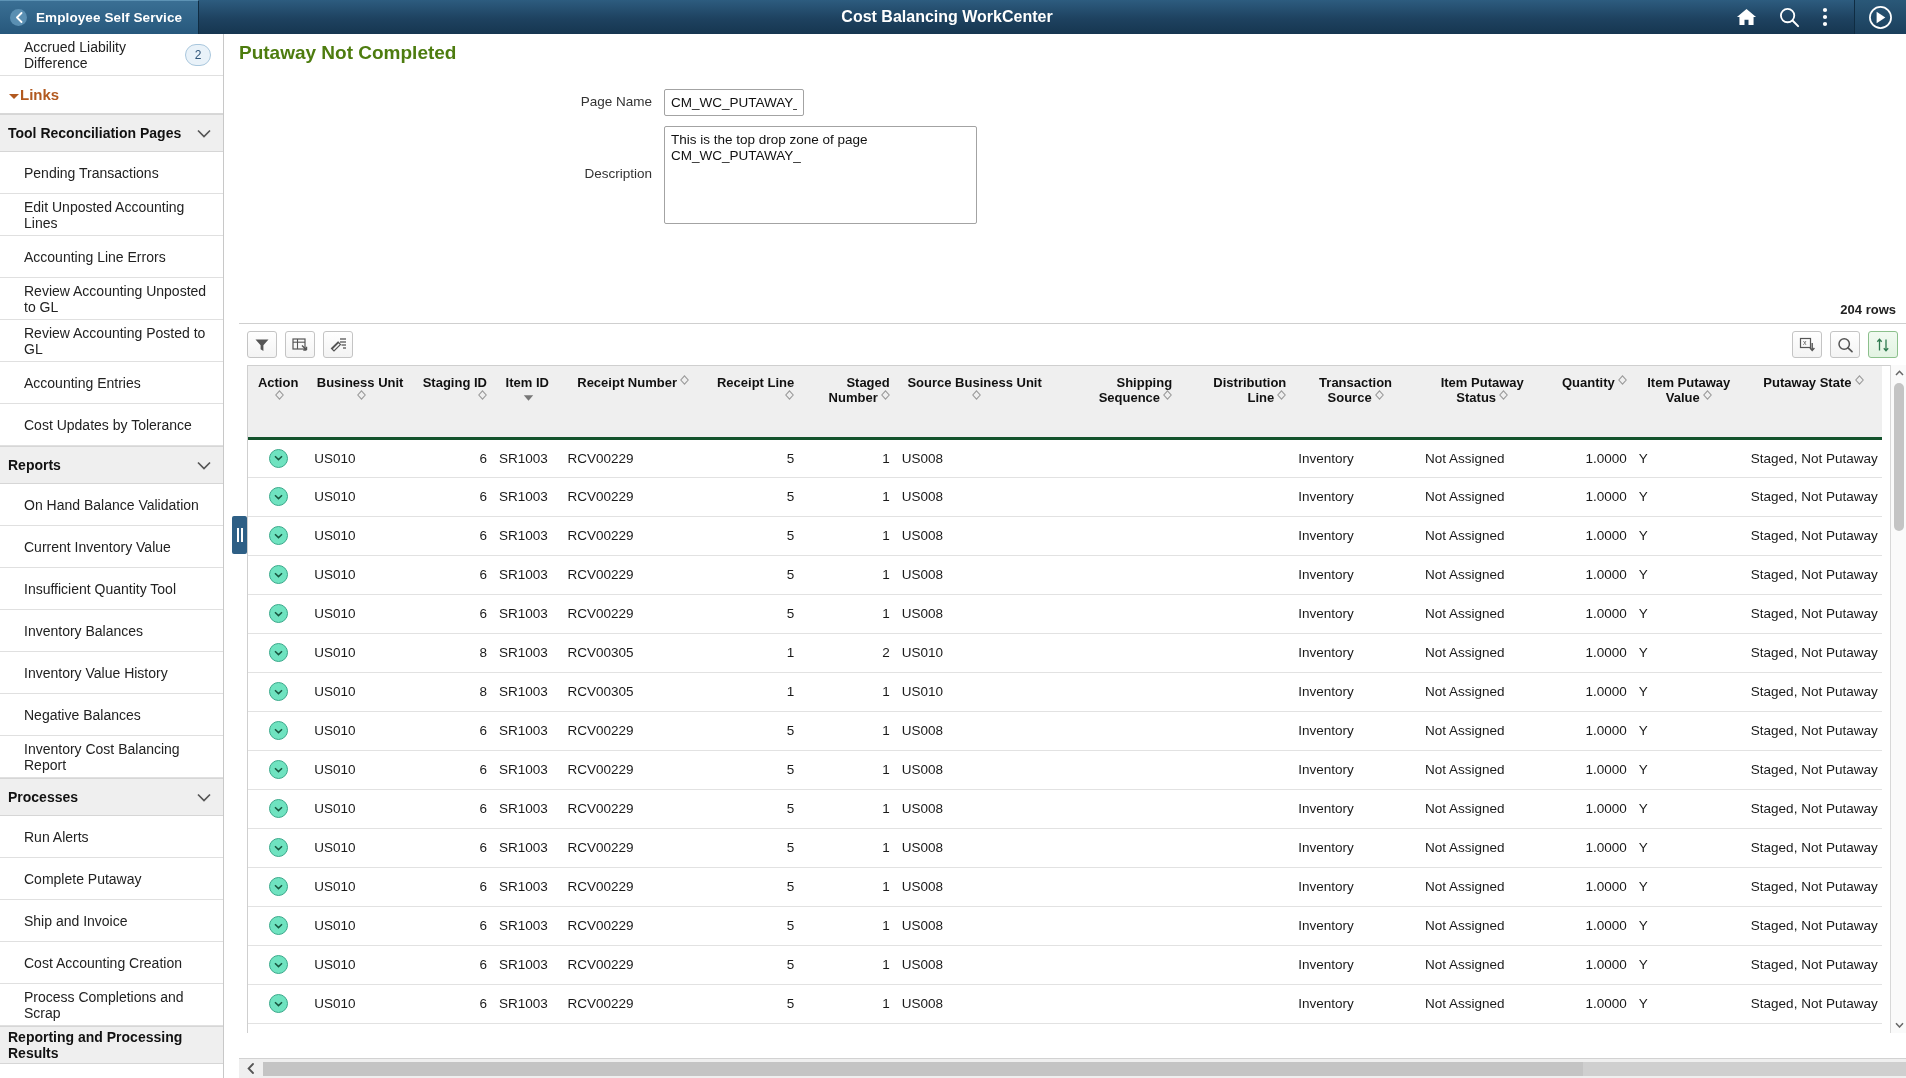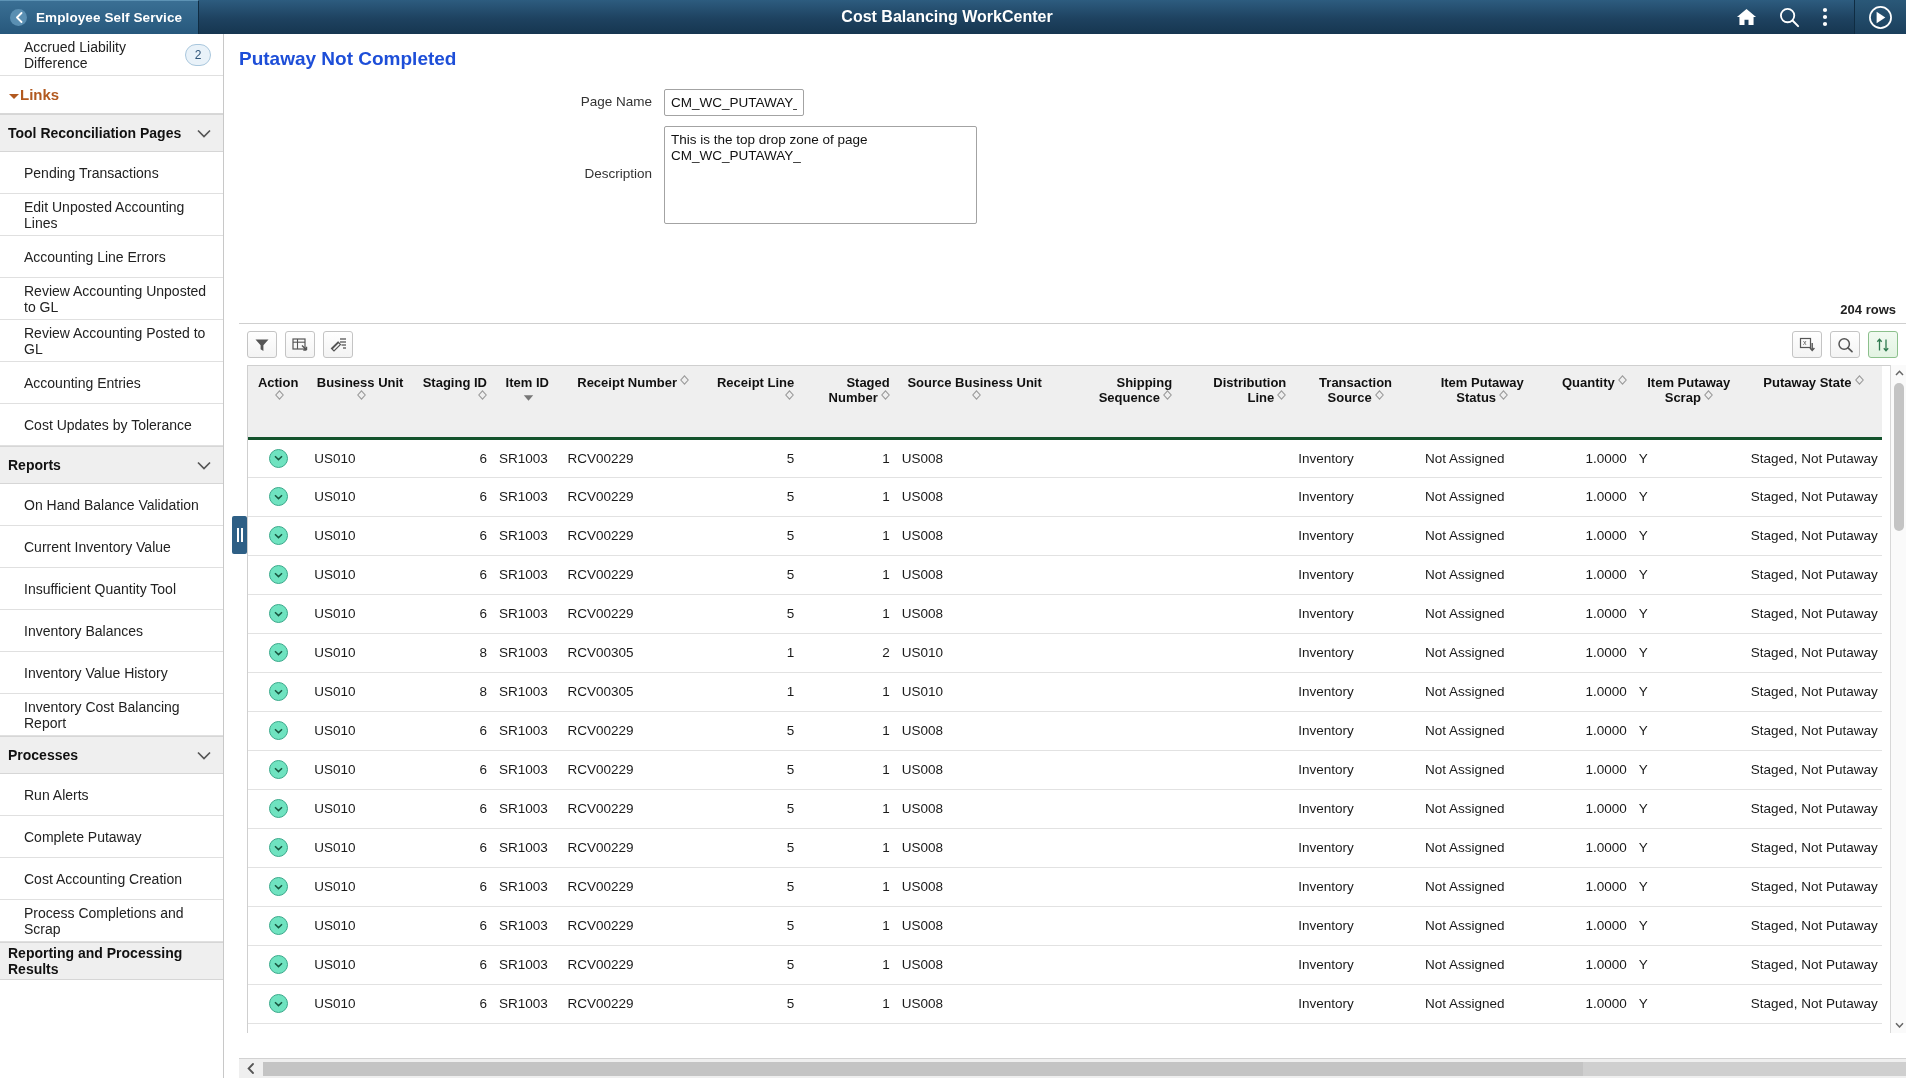--- a/index.html
+++ b/index.html
@@ -107,22 +107,22 @@
     background: #c2c2c2; border-radius: 5px; cursor: pointer;
   }
 
   
   .main {
     position: absolute; top: 34px; left: 239px;
     width: 1667px; height: 1044px;
     background: #ffffff; overflow: hidden;
   }
   .page-title {
-    position: absolute; left: 0; top: 14px;
-    font-size: 19px; font-weight: bold; color: #1d4ed8;
+    position: absolute; left: 0; top: 8px;
+    font-size: 19px; font-weight: bold; color: #4d7c0f;
   }
   .form-zone { position: absolute; top: 55px; left: 0; width: 1300px; }
   .frow { display: flex; align-items: flex-start; margin-bottom: 10px; }
   .flabel {
     width: 425px; text-align: right; padding-right: 12px;
     font-size: 13.5px; color: #333; line-height: 26px;
   }
   .flabel.desc { line-height: 96px; }
   .finput {
     width: 140px; height: 27px; border: 1px solid #a3a3a3;
@@ -335,36 +335,42 @@
     <div class="side-row">
         <span>Insufficient Quantity Tool</span>
       </div>
     <div class="side-row">
         <span>Inventory Balances</span>
       </div>
     <div class="side-row">
         <span>Inventory Value History</span>
       </div>
     <div class="side-row">
+        <span>Negative Balances</span>
+      </div>
+    <div class="side-row">
         <span>Inventory Cost Balancing Report</span>
       </div>
 
     <div class="group-head">
       <span>Processes</span>
       <span class="chev">
         <svg width="14" height="9" viewBox="0 0 14 9">
             <path d="M1 1.5 L7 7.5 L13 1.5" stroke="#555" stroke-width="1.7" fill="none"></path>
           </svg>
       </span>
     </div>
     <div class="side-row">
         <span>Run Alerts</span>
       </div>
     <div class="side-row">
         <span>Complete Putaway</span>
+      </div>
+    <div class="side-row">
+        <span>Ship and Invoice</span>
       </div>
     <div class="side-row">
         <span>Cost Accounting Creation</span>
       </div>
     <div class="side-row">
         <span>Process Completions and Scrap</span>
       </div>
 
     <div class="group-head">
       <span>Reporting and Processing Results</span>
@@ -492,21 +498,21 @@
                 </svg></span></th>
             <th class="" style="width: 122px;"><span class="th-in">Transaction Source</span><span class="sorti"><svg width="9" height="12" viewBox="0 0 9 12">
                   <path d="M4.5 0.8 L8.2 5 L4.5 9.2 L0.8 5 Z" fill="none" stroke="#9a9a9a" stroke-width="1.1"></path>
                 </svg></span></th>
             <th class="" style="width: 122px;"><span class="th-in">Item Putaway Status</span><span class="sorti"><svg width="9" height="12" viewBox="0 0 9 12">
                   <path d="M4.5 0.8 L8.2 5 L4.5 9.2 L0.8 5 Z" fill="none" stroke="#9a9a9a" stroke-width="1.1"></path>
                 </svg></span></th>
             <th class="r" style="width: 84px;"><span class="th-in">Quantity</span><span class="sorti"><svg width="9" height="12" viewBox="0 0 9 12">
                   <path d="M4.5 0.8 L8.2 5 L4.5 9.2 L0.8 5 Z" fill="none" stroke="#9a9a9a" stroke-width="1.1"></path>
                 </svg></span></th>
-            <th class="" style="width: 108px;"><span class="th-in">Item Putaway Scrap</span><span class="sorti"><svg width="9" height="12" viewBox="0 0 9 12">
+            <th class="" style="width: 108px;"><span class="th-in">Item Putaway Value</span><span class="sorti"><svg width="9" height="12" viewBox="0 0 9 12">
                   <path d="M4.5 0.8 L8.2 5 L4.5 9.2 L0.8 5 Z" fill="none" stroke="#9a9a9a" stroke-width="1.1"></path>
                 </svg></span></th>
             <th class="" style="width: 132px;"><span class="th-in">Putaway State</span><span class="sorti"><svg width="9" height="12" viewBox="0 0 9 12">
                   <path d="M4.5 0.8 L8.2 5 L4.5 9.2 L0.8 5 Z" fill="none" stroke="#9a9a9a" stroke-width="1.1"></path>
                 </svg></span></th>
           </tr>
         </thead>
       <tbody>
           <tr>
             <td class="c"><span class="act-icon">

